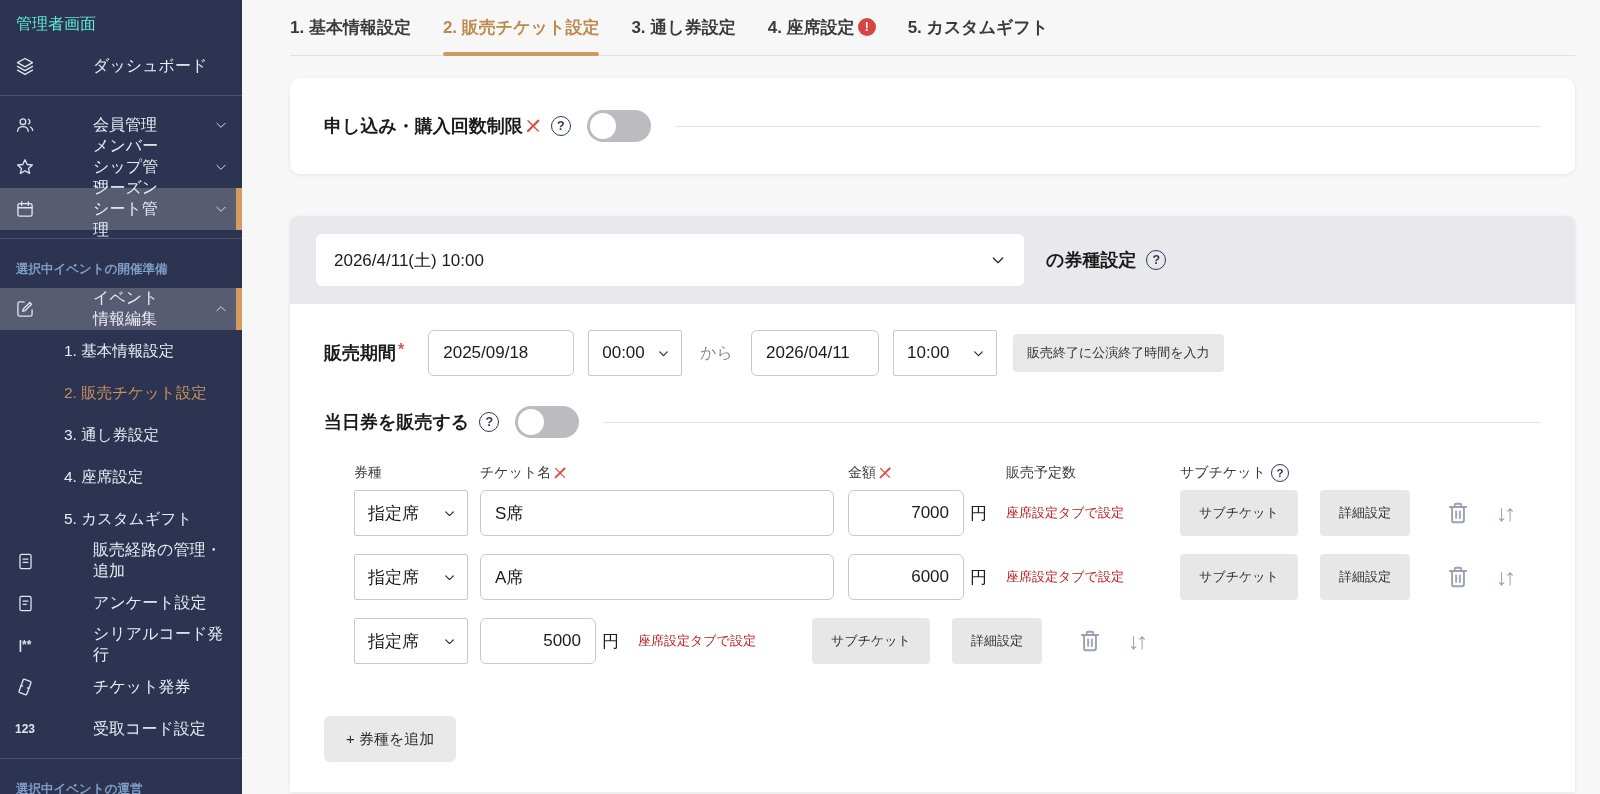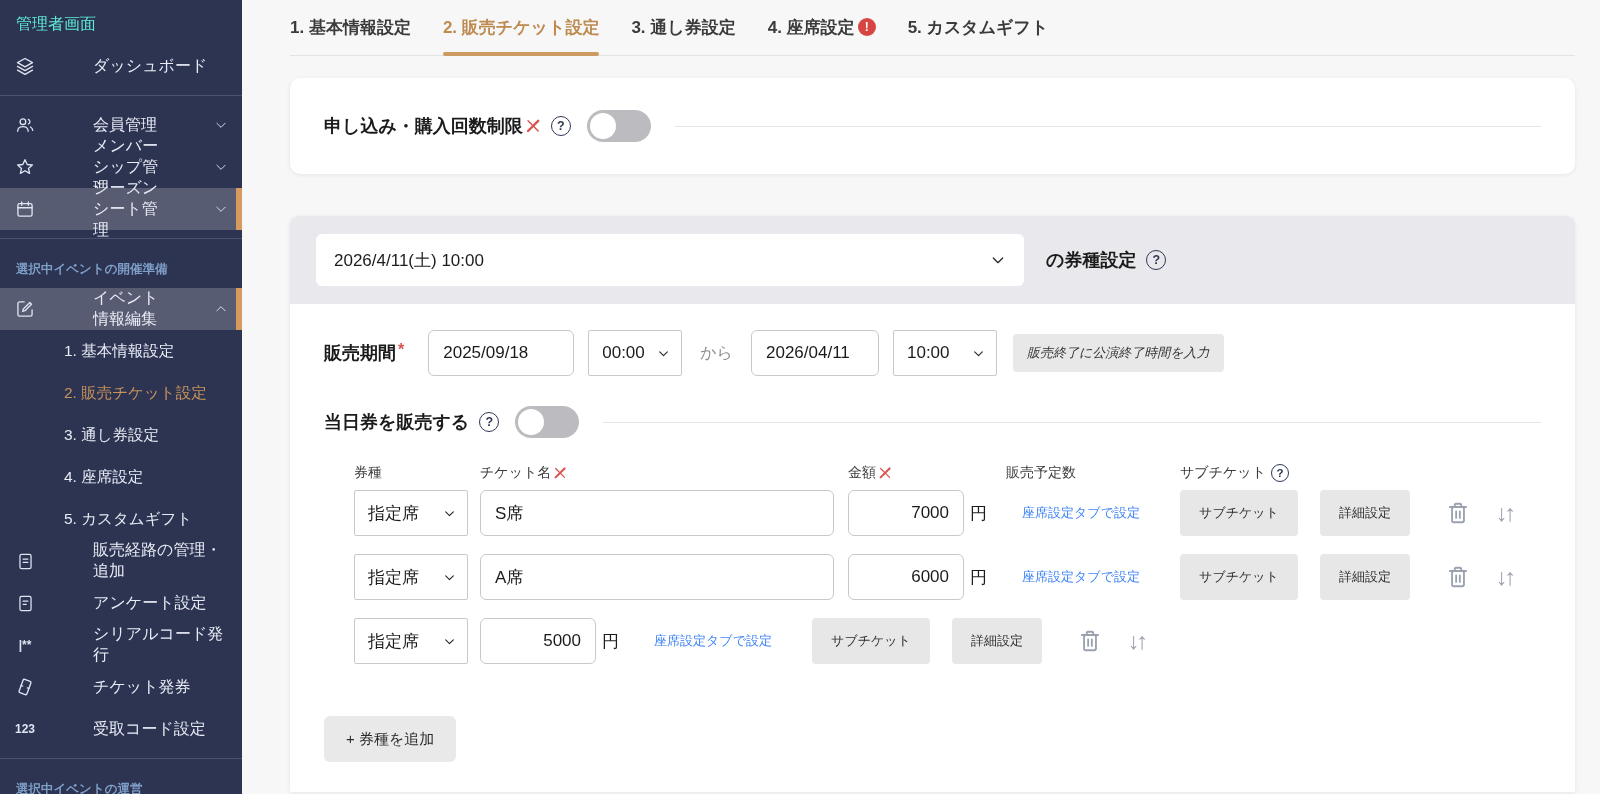--- a/index.html
+++ b/index.html
@@ -61,21 +61,21 @@
   .c-name { width:354px; margin-right:14px; flex:none; }
   .c-price { width:116px; margin-right:6px; flex:none; }
   .c-yen { width:26px; margin-right:10px; flex:none; font-size:17px; }
   .c-planned { width:150px; margin-right:24px; flex:none; }
   .c-sub { width:118px; margin-right:22px; flex:none; }
   .c-detail { width:90px; margin-right:34px; flex:none; }
   .c-trash { width:28px; margin-right:24px; flex:none; display:flex; justify-content:center; }
   .c-sort { width:30px; flex:none; }
   .swatch { width:18px; height:48px; border-radius:3px; }
   .price-inp { text-align:right; }
-  .planned-note { font-size:13px; color:#3b82f6;text-align:center; }
+  .planned-note { font-size:13px; color:#b91c1c; }
   .cellbtn { width:100%; height:46px; background:#e7e7e7; border:none; border-radius:4px; font-size:13px; color:#2e2e2e; font-family:inherit; cursor:pointer; }
   .sort-glyph { font-size:23px; font-weight:600; color:#9aa1b0; letter-spacing:-3px; cursor:pointer; }
   .hdr-flex { display:flex; align-items:center; }
 
   .addbtn { margin-top:34px; height:46px; padding:0 22px; background:#e9e9e9; border:none; border-radius:6px; font-size:15px; color:#2b2b2b; font-family:inherit; cursor:pointer; }
 </style>
 </head>
 <body>
 
 <div class="app">
@@ -278,21 +278,21 @@
               </svg>
           </div>
           <span class="kara">から</span>
           <input class="inp" style="width: 128px;" value="2026/04/11">
           <div class="fake-select" style="width:104px;margin-left:14px;">
             <span>10:00</span>
             <svg width="13" height="13" viewBox="0 0 24 24" style="stroke:#2b2b2b;fill:none;stroke-width:2.2;stroke-linecap:round;stroke-linejoin:round;">
                 <path d="M5 9 12 16 19 9"></path>
               </svg>
           </div>
-          <button class="gbtn" style="margin-left:16px;font-style:italic;">販売終了に公演終了時間を入力</button>
+          <button class="gbtn" style="margin-left:16px;">販売終了に公演終了時間を入力</button>
         </div>
 
         
         <div class="sameday-row">
           <span class="label-lg">当日券を販売する</span>
           <span class="qmark">?</span>
           <span class="toggle">
               <span class="knob"></span>
             </span>
           <span class="hline"></span>

